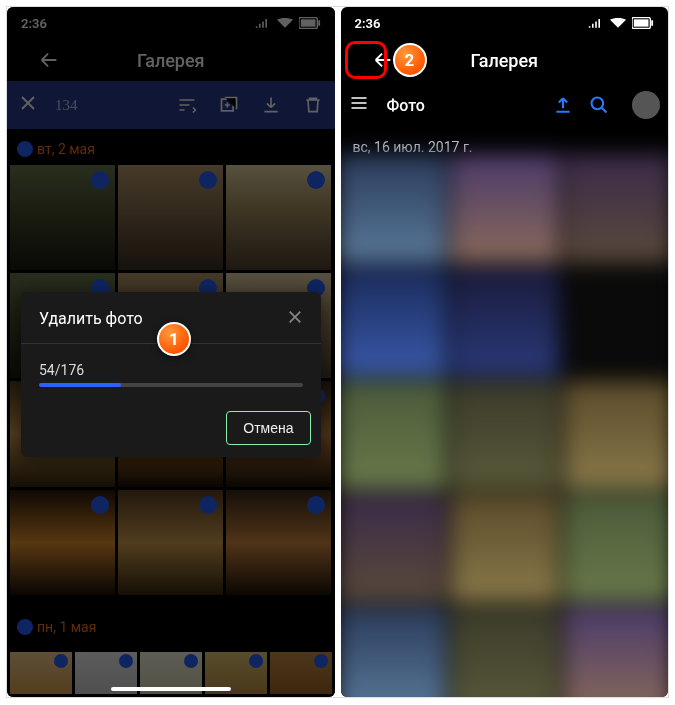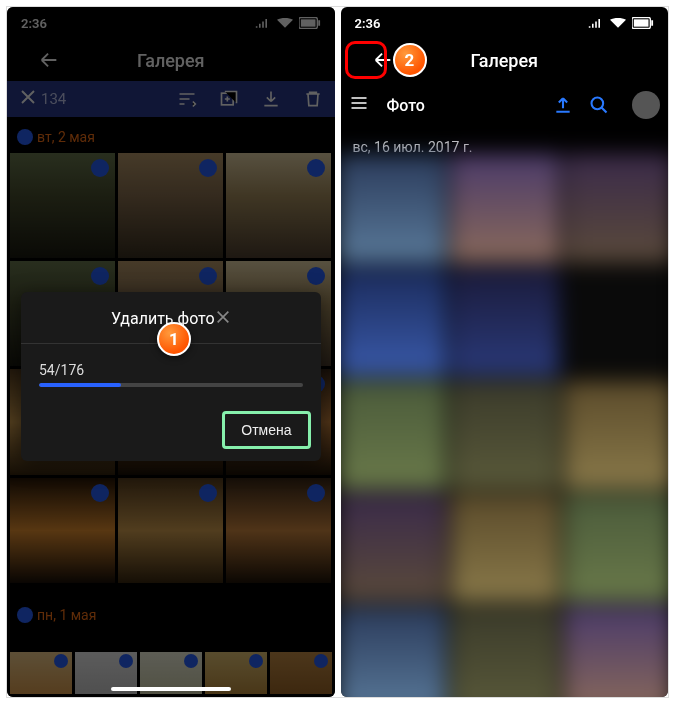--- a/index.html
+++ b/index.html
@@ -58,25 +58,27 @@
       left: 4px;
       top: 2px;
       width: 42px;
       height: 38px;
       border: 3px solid #ff0000;
       border-radius: 10px;
       z-index: 5;
     }
     
     .action-bar {
-      height: 36px;
+      height: 48px;
       background: #2a3b8f;
       display: flex;
       align-items: center;
       padding: 0 12px;
+      gap: 14px;
+      font-family: Liberation Serif, serif;
     }
     .action-close { color: #fff; font-size: 20px; }
     .action-count { color: #c3c9f0; font-size: 15px; flex: 1; margin-left: 4px; }
     .action-icons { display: flex; gap: 22px; }
     .action-icon { width: 20px; height: 20px; color: #fff; display: flex; align-items: center; justify-content: center; }
     
     .date-header {
       display: flex;
       align-items: center;
       gap: 4px;
@@ -128,21 +130,21 @@
       top: 285px;
       background: #1a1a1a;
       border-radius: 6px;
       padding: 0;
       z-index: 20;
       color: #fff;
       box-shadow: 0 4px 20px rgba(0,0,0,0.5);
     }
     .dialog-header {
       display: flex;
-      justify-content: center;
+      justify-content: space-between;
       align-items: center;
       padding: 16px 18px 14px;
       border-bottom: 1px solid #333;
       font-size: 16px;
     }
     .dialog-close { color: #888; font-size: 18px; }
     .dialog-body { padding: 18px 18px 14px; }
     .progress-text { font-size: 14px; color: #ddd; margin-bottom: 5px; }
     .progress-bar {
       height: 4px;
@@ -155,21 +157,21 @@
       background: #2962ff;
       border-radius: 2px;
     }
     .dialog-footer {
       display: flex;
       justify-content: flex-end;
       padding: 10px 10px 12px;
     }
     .cancel-btn {
       padding: 8px 16px;
-      border: 3px solid #86efac;
+      border: 1px solid #86efac;
       border-radius: 4px;
       color: #eee;
       font-size: 14px;
       background: transparent;
       text-align: center;
     }
     
     .callout {
       position: absolute;
       width: 34px;

